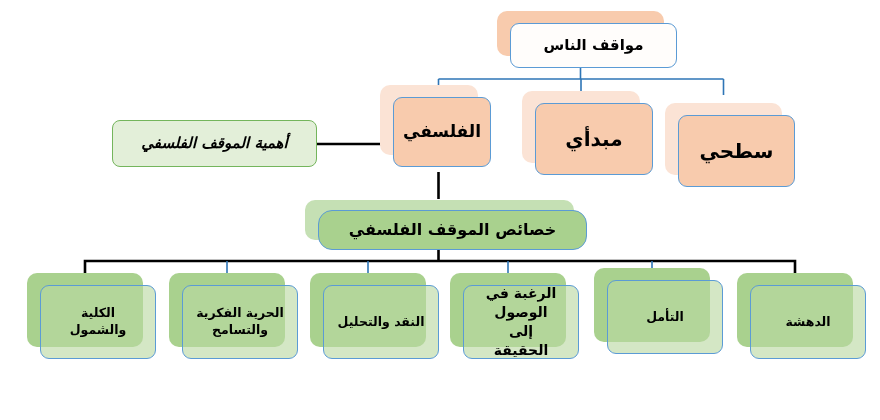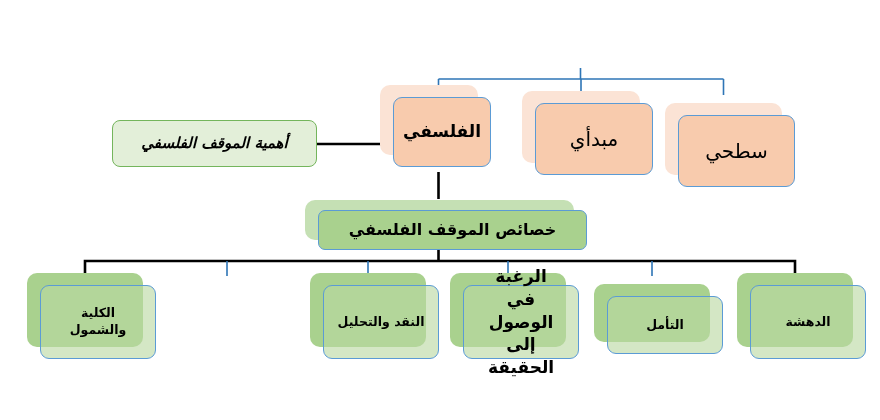--- a/index.html
+++ b/index.html
@@ -37,40 +37,44 @@
   .face{
     position:absolute;inset:0;
     border:1.6px solid var(--blue-border);
     border-radius:9px;
     display:flex;align-items:center;justify-content:center;
     text-align:center;font-weight:700;line-height:1.25;
     box-sizing:border-box;
   }
   .face-root{background:#FFFDFB;font-size:15px;}
   .face-peach{background:var(--peach);font-size:17px;}
-  .face-peach.regular{font-weight:400;font-size:20px;}
+  .face-peach.regular{font-weight:700;font-size:20px;}
   .face-note{background:var(--green-pale);border-color:var(--green-border);font-size:15px;border-radius:8px;font-style:italic;}
-  .face-head{background:var(--green);font-size:16px;border-radius:7px;}
+  .face-head{background:var(--green);font-size:16px;border-radius:14px;}
   .face-trait{background:rgba(185,216,162,0.62);font-size:12.5px;line-height:1.35;padding:3px 8px;}
   .face-trait.narrow{padding:11px 20px;}
-  .face-trait.small{font-size:17px;padding:20px 16px;}
+  .face-trait.small{font-size:14px;padding:20px 16px;}
 </style>
 </head>
 <body dir="rtl">
 
 <div class="canvas">
 
   <svg class="wires" width="880" height="420">
     <path class="wire blue" d="M580.5,68 V79 M438.5,79 H723.5 M438.5,79 V95 M581,79 V95 M723.5,79 V95"></path>
     <path class="wire black" d="M317,144 H394"></path>
     <path class="wire black" d="M438.5,172 V199"></path>
     <path class="wire black" d="M438.5,249 V261 M84,261 H795 M85,259.7 V276 M795,259.7 V276"></path>
     <path class="wire blue" d="M227,261 V276 M368,261 V276 M508,261 V276 M652,261 V276"></path>
   </svg>
 
+  <div class="node" style="left:510px;top:23px;width:167px;height:45px">
+    <div class="shade peach-strong"></div>
+    <div class="face face-root">مواقف الناس</div>
+  </div>
 
   <div class="node" style="left:393px;top:97px;width:98px;height:70px">
     <div class="shade peach-soft"></div>
     <div class="face face-peach">الفلسفي</div>
   </div>
 
   <div class="node" style="left:535px;top:103px;width:118px;height:72px">
     <div class="shade peach-soft"></div>
     <div class="face face-peach regular">مبدأي</div>
   </div>
@@ -87,32 +91,36 @@
   <div class="node" style="left:318px;top:210px;width:269px;height:40px">
     <div class="shade green-soft" style="top:-10px"></div>
     <div class="face face-head">خصائص الموقف الفلسفي</div>
   </div>
 
   <div class="node" style="left:40px;top:285px;width:116px;height:74px">
     <div class="shade green-strong"></div>
     <div class="face face-trait narrow">الكلية والشمول</div>
   </div>
 
+  <div class="node" style="left:182px;top:285px;width:116px;height:74px">
+    <div class="shade green-strong"></div>
+    <div class="face face-trait">الحرية الفكرية والتسامح</div>
+  </div>
 
   <div class="node" style="left:323px;top:285px;width:116px;height:74px">
     <div class="shade green-strong"></div>
     <div class="face face-trait">النقد والتحليل</div>
   </div>
 
   <div class="node" style="left:463px;top:285px;width:116px;height:74px">
     <div class="shade green-strong"></div>
     <div class="face face-trait small">الرغبة في الوصول إلى الحقيقة</div>
   </div>
 
-  <div class="node" style="left:607px;top:296px;width:116px;height:58px">
+  <div class="node" style="left:607px;top:280px;width:116px;height:74px">
     <div class="shade green-strong"></div>
     <div class="face face-trait">التأمل</div>
   </div>
 
   <div class="node" style="left:750px;top:285px;width:116px;height:74px">
     <div class="shade green-strong"></div>
     <div class="face face-trait">الدهشة</div>
   </div>
 
 </div>

